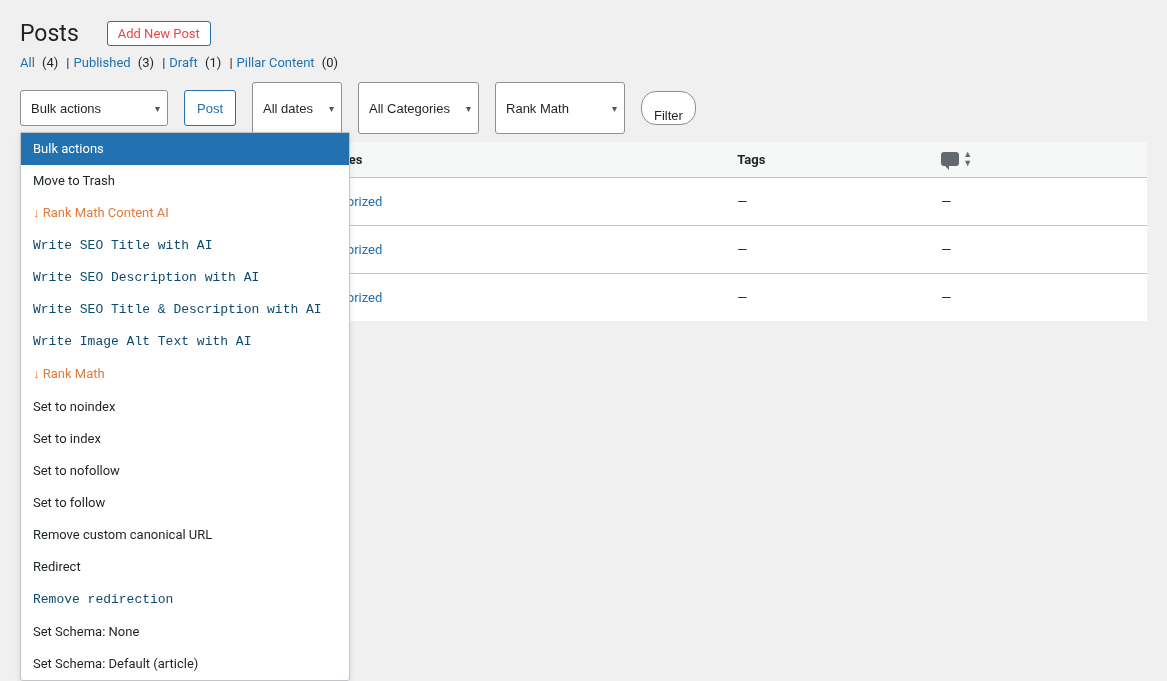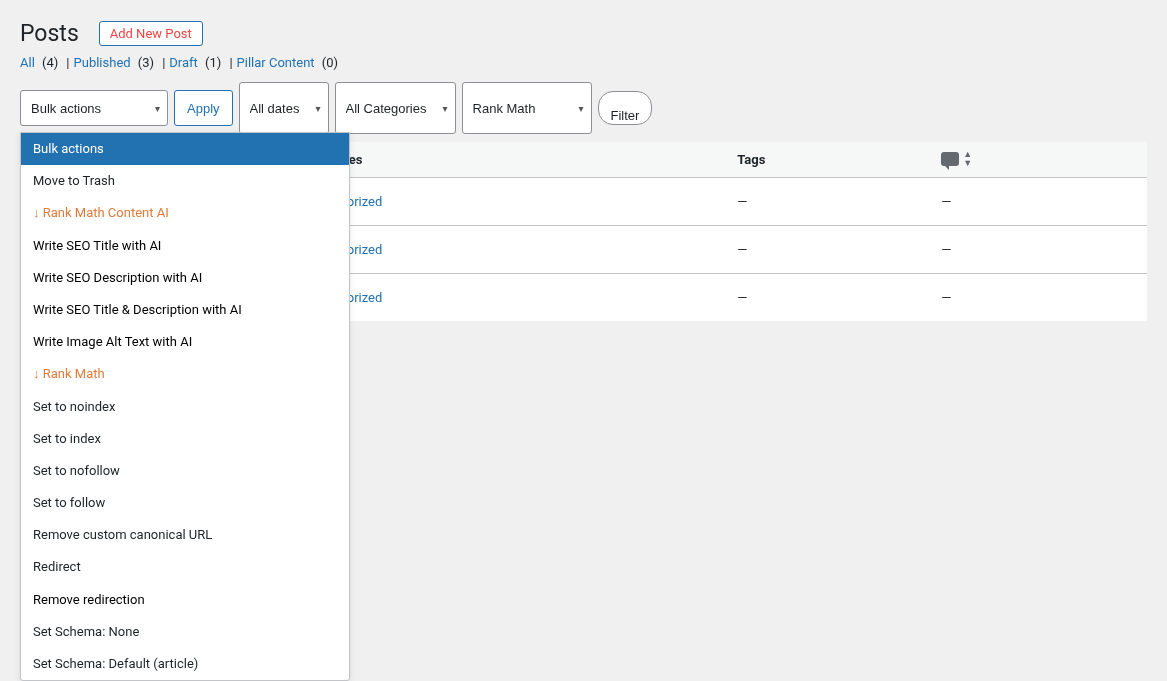--- a/index.html
+++ b/index.html
@@ -16,21 +16,21 @@
       min-height: 681px;
       position: relative;
     }
     h1.page-title {
       font-size: 23px;
       font-weight: 400;
       color: #1d2327;
       margin-bottom: 8px;
       display: flex;
       align-items: center;
-      gap: 20px;
+      gap: 28px;
     }
     .add-new-btn {
       font-size: 13px;
       padding: 4px 10px;
       border: 1px solid #2271b1;
       color: #ef4444;
       background: #fff;
       border-radius: 3px;
       cursor: pointer;
       text-decoration: none;
@@ -41,21 +41,21 @@
       margin-bottom: 12px;
       font-size: 13px;
       color: #1d2327;
       align-items: flex-start;
     }
     .subsubsub span { margin: 0 4px; color: #1d2327; }
     .subsubsub a { color: #2271b1; text-decoration: none; }
     .tablenav {
       display: flex;
       align-items: center;
-      gap: 6px;
+      gap: 16px;
       margin-bottom: 0;
       position: relative;
     }
     .bulk-select-wrap {
       position: relative;
     }
     .bulk-select {
       appearance: none;
       -webkit-appearance: none;
       border: 1px solid #8c8f94;
@@ -142,21 +142,21 @@
       font-size: 13px;
       color: #1d2327;
       line-height: 1.4;
       white-space: nowrap;
     }
     .dropdown-item.selected {
       background: #2271b1;
       color: #fff;
     }
     .dropdown-item.rank-math-section { color: #e07b39; }
-    .dropdown-item.blue-link { color: #000000; }
+    .dropdown-item.blue-link { color: #0c4a6e; font-family: Liberation Mono, monospace; }
 
     
     .wp-list-table {
       width: 100%;
       border-collapse: collapse;
       background: #fff;
       margin-top: 8px;
     }
     .wp-list-table th {
       border-bottom: 1px solid #c3c4c7;
@@ -254,21 +254,21 @@
           <div class="dropdown-item">Set to nofollow</div>
           <div class="dropdown-item">Set to follow</div>
           <div class="dropdown-item">Remove custom canonical URL</div>
           <div class="dropdown-item">Redirect</div>
           <div class="dropdown-item blue-link">Remove redirection</div>
           <div class="dropdown-item">Set Schema: None</div>
           <div class="dropdown-item">Set Schema: Default (article)</div>
         </div>
     </div>
 
-    <button class="apply-btn">Apply</button>
+    <button class="apply-btn">Post</button>
 
     <div class="filter-select-wrap">
       <select class="filter-select">
         <option>All dates</option>
       </select>
       <span class="filter-select-chevron">▾</span>
     </div>
 
     <div class="filter-select-wrap">
       <select class="filter-select">

